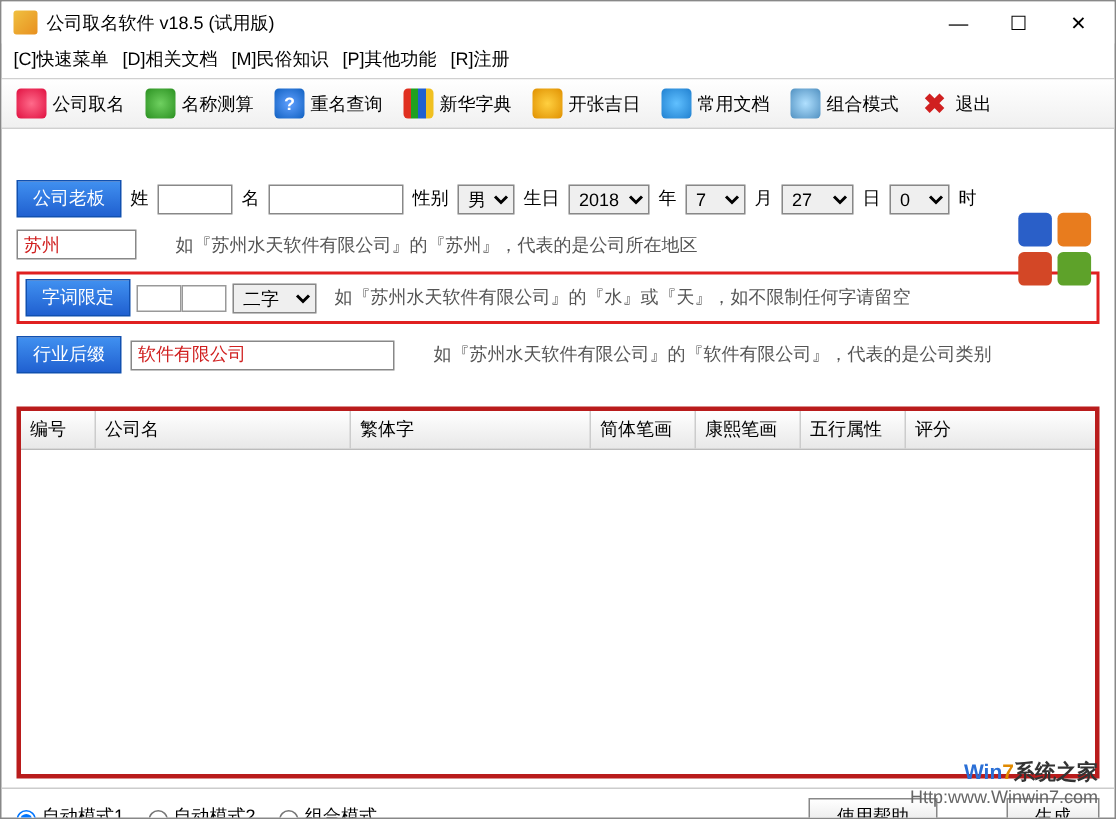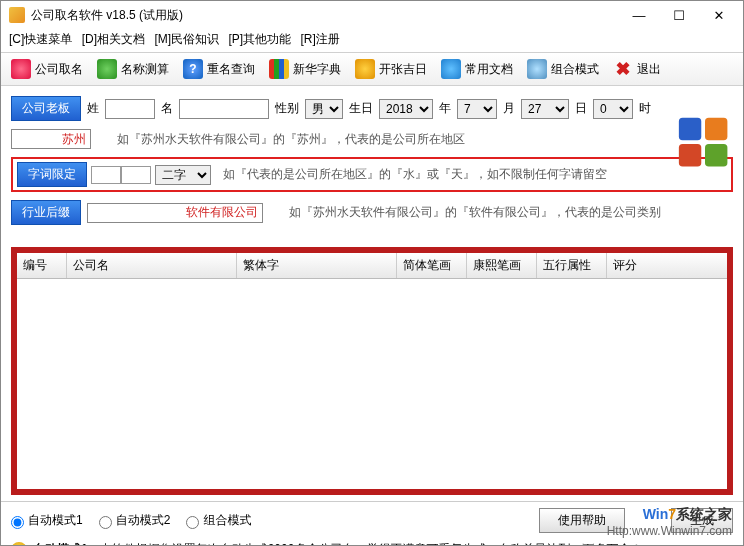--- a/index.html
+++ b/index.html
@@ -15,34 +15,34 @@
 .tool-item { display: flex; align-items: center; margin-right: 14px; font-size: 12px; cursor: pointer; }
 .tool-icon { width: 20px; height: 20px; margin-right: 4px; display: flex; align-items: center; justify-content: center; border-radius: 3px; }
 .heart { background: radial-gradient(#ff6a8a,#e01040); }
 .arrow { background: radial-gradient(#6fd060,#2a9020); }
 .qmark { background: radial-gradient(#60a0ff,#1060c0); color:#fff; font-weight:bold; }
 .flag { background: linear-gradient(90deg,#e03020 25%,#20a020 25% 50%,#2060d0 50% 75%,#f0c020 75%); }
 .star { background: radial-gradient(#ffd040,#e09000); }
 .doc { background: radial-gradient(#60c0ff,#2080d0); }
 .mon { background: radial-gradient(#b0e0ff,#5090c0); }
 .xbtn { color:#d02020; font-weight:bold; font-size:18px; background:none; }
-.main { padding: 10px 10px; position: relative; }
+.main { padding: 10px 10px; position: relative; margin-top: 24px; }
 .row { display: flex; align-items: center; margin-bottom: 8px; gap: 6px; }
 .blue-btn { background: linear-gradient(#4090f0,#2060d0); color: #fff; padding: 3px 10px; border: 1px solid #1050b0; font-size: 12px; min-width: 66px; text-align: center; }
 .lbl { font-size: 12px; }
 .txt { border: 1px solid #888; padding: 2px 4px; font-size: 12px; height: 20px; }
 select.txt { height: 20px; padding: 0 2px; }
 .hint { color:#555; font-size:12px; margin-left: 20px; }
 .red-row { border: 2px solid #e02020; padding: 3px 4px; display:flex; align-items:center; gap:4px; }
-.red-text { color:#d02020;text-align:right; }
+.red-text { color:#d02020; }
 .small-inputs { display: flex; gap: 0; }
 .small-inputs input { width: 30px; border:1px solid #999; height:18px; }
 .office-logo { position: absolute; right: 10px; top: 30px; width: 56px; height: 56px; }
 .office-logo svg { width:100%; height:100%; }
-.table-area { border: 6px solid #b91c1c; margin: 4px 10px 0; height: 248px; overflow: hidden; }
+.table-area { border: 3px solid #b91c1c; margin: 4px 10px 0; height: 248px; overflow: hidden; }
 .thead { display: flex; background: linear-gradient(#fff,#e8e8e8); border-bottom: 1px solid #bbb; font-size: 12px; }
 .th { padding: 4px 6px; border-right: 1px solid #ccc; }
 .bottom-panel { padding: 6px 10px; border-top: 1px solid #ccc; margin-top: 6px; }
 .mode-row { display: flex; align-items: center; gap: 16px; }
 .mode-row .radio { display: flex; align-items: flex-end; gap: 4px; }
 .btn { border: 1px solid #888; background: linear-gradient(#fff,#e0e0e0); padding: 3px 18px; font-size: 12px; cursor: pointer; }
 .hint-row { display:flex; align-items:center; margin-top:8px; font-size:12px; }
 .hint-row .icon { width:16px; height:16px; margin-right:6px; background: radial-gradient(#ffe060,#e0a000); border-radius:50%; }
 .watermark { position: absolute; right: 12px; bottom: 8px; text-align: right; font-size: 12px; color:#666; pointer-events:none; }
 .watermark .big { font-size: 14px; }
@@ -131,21 +131,21 @@
     <span class="hint">如『苏州水天软件有限公司』的『苏州』，代表的是公司所在地区</span>
   </div>
 
   <div class="row red-row">
     <div class="blue-btn">字词限定</div>
     <div class="small-inputs">
       <input style="">
       <input style="">
     </div>
     <select class="txt" style="width:56px"><option>二字</option></select>
-    <span class="hint" style="margin-left:8px">如『代表的是公司所在地区』的『水』或『天』，如不限制任何字请留空</span>
+    <span class="hint" style="margin-left:8px">如『苏州水天软件有限公司』的『水』或『天』，如不限制任何字请留空</span>
   </div>
 
   <div class="row">
     <div class="blue-btn">行业后缀</div>
     <input class="txt red-text" style="width: 176px;" value="软件有限公司">
     <span class="hint">如『苏州水天软件有限公司』的『软件有限公司』，代表的是公司类别</span>
   </div>
 
   <div class="office-logo">
     <svg viewBox="0 0 60 60">

